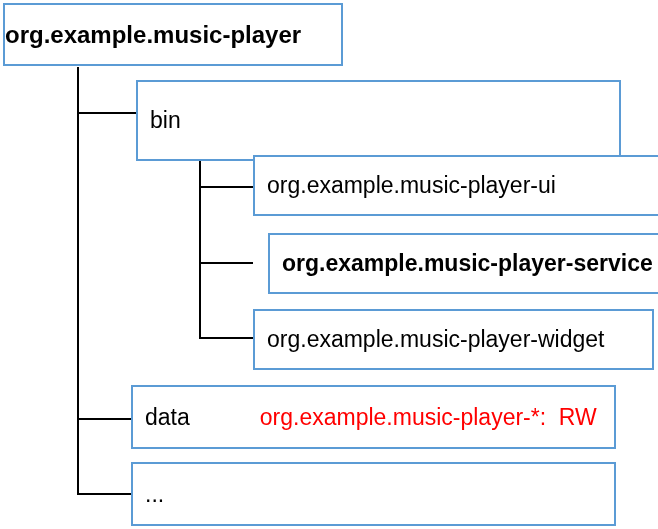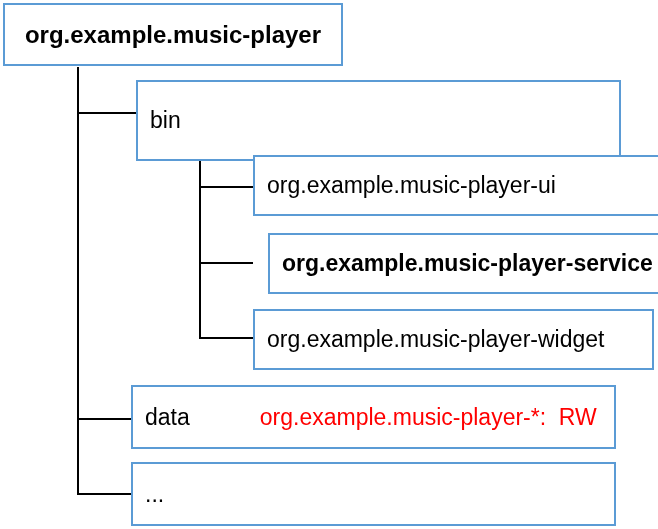--- a/index.html
+++ b/index.html
@@ -21,21 +21,21 @@
     background: #ffffff;
     border: 2px solid var(--box-border, #5B9BD5);
     display: flex;
     align-items: center;
     font-size: 23px;
     color: #000000;
     padding-left: 12px;
     white-space: nowrap;
   }
   .title-box {
-    justify-content: center;
+    justify-content: flex-start;
     padding-left: 0;
     font-weight: bold;
     font-size: 24px;
   }
   .vline, .hline {
     position: absolute;
     background: var(--line-color, #000000);
   }
   .vline { width: 2px; }
   .hline { height: 2px; }

